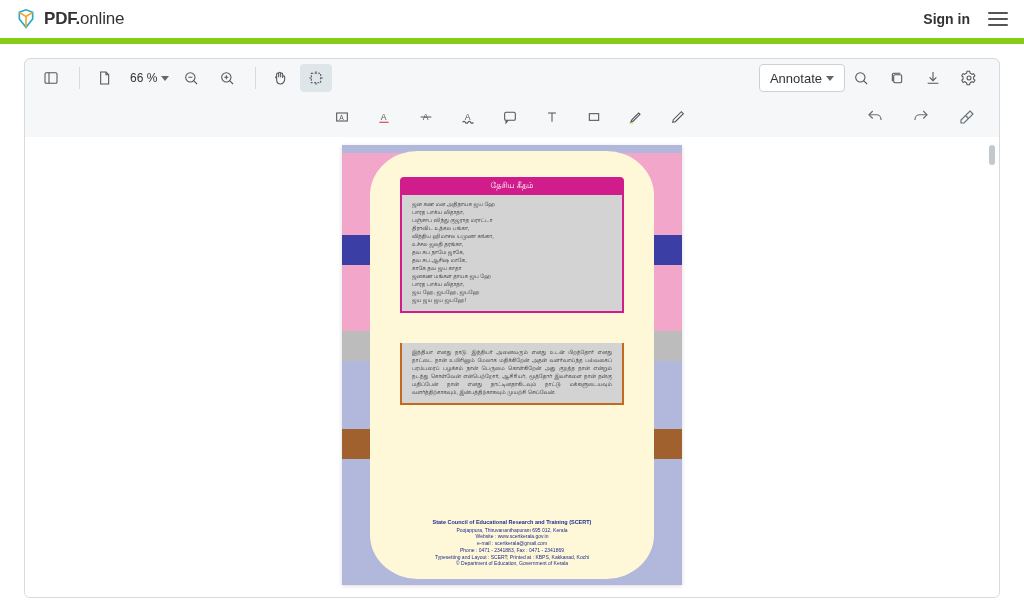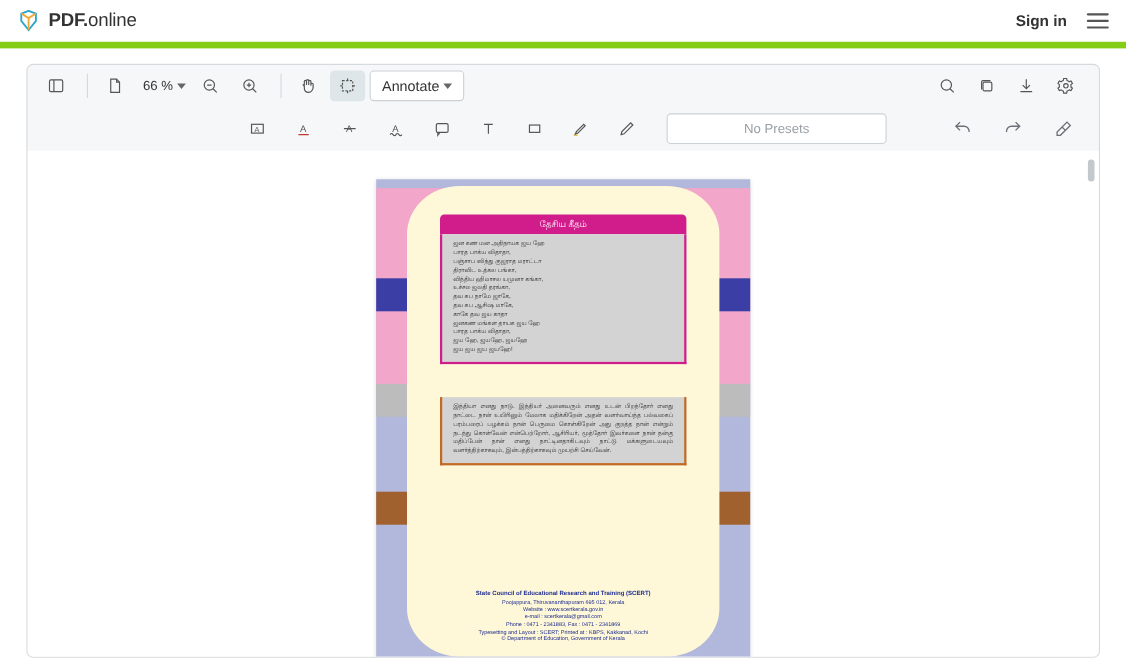--- a/index.html
+++ b/index.html
@@ -32,21 +32,21 @@
   
   .tb2 { height: 40px; position: relative; display: flex; align-items: center; justify-content: center; gap: 6px; }
   .presets { width: 200px; height: 28px; border: 1px solid #ccd1d5; border-radius: 4px; background: #fff; display: flex; align-items: center; justify-content: center; font-size: 12px; color: #9aa0a6; margin-left: 10px; }
   .tb2-right { position: absolute; right: 12px; display: flex; align-items: center; gap: 10px; color: #8a8f94; }
 
   
   .docarea { position: absolute; top: 78px; bottom: 0; left: 0; right: 0; background: #fff; overflow: hidden; display: flex; justify-content: center; padding-top: 8px; }
   .scroll-ind { position: absolute; right: 4px; top: 8px; width: 6px; height: 20px; border-radius: 3px; background: #c3c8cc; }
 
   
-  .page { width: 340px; height: 440px; background: #b1b8db; position: relative; box-shadow: 0 1px 4px rgba(0,0,0,0.15); overflow: hidden; margin-top: 18px; }
+  .page { width: 340px; height: 440px; background: #b1b8db; position: relative; box-shadow: 0 1px 4px rgba(0,0,0,0.15); overflow: hidden; }
 
   .stripe { position: absolute; left: -14px; width: 368px; height: 30px; }
   .stripe.pink   { background: #f1a6ca; top: 8px;  height: 180px; }
   .stripe.blue   { background: #3b3fa5; top: 90px; }
   .stripe.grey   { background: #bcbcbc; top: 186px; }
   .stripe.brown  { background: #a1612e; top: 284px; }
 
   .cream { position: absolute; left: 28px; right: 28px; top: 6px; bottom: 6px; background: #fff8d8; border-radius: 48px / 44px; }
 
   
@@ -139,21 +139,21 @@
       <div class="tb-btn active">
         <svg class="ic" viewBox="0 0 24 24">
             <rect x="5" y="5" width="14" height="14" stroke-dasharray="3 2"></rect>
             <line x1="12" y1="2" x2="12" y2="5"></line>
             <line x1="12" y1="19" x2="12" y2="22"></line>
             <line x1="2" y1="12" x2="5" y2="12"></line>
             <line x1="19" y1="12" x2="22" y2="12"></line>
           </svg>
       </div>
 
-      <div style="flex:1; display:flex; justify-content:flex-start;">
+      <div style="flex:1; display:flex; justify-content:flex-end;">
         <div class="annotate-btn">
           <span>Annotate</span>
           <span class="caret"></span>
         </div>
       </div>
 
       <div class="tb-right">
         <div class="tb-btn">
           <svg class="ic" viewBox="0 0 24 24">
               <circle cx="11" cy="11" r="7"></circle>
@@ -227,23 +227,20 @@
       <div class="tb-btn2">
           <svg class="ic" viewBox="0 0 24 24">
             <path d="M4 20l4-2 10-10-2-2L6 16z"></path>
             <path d="M3 21h5" stroke="#f0c040"></path>
           </svg>
         </div>
       <div class="tb-btn2">
           <svg class="ic" viewBox="0 0 24 24">
             <path d="M4 20l4-1L20 7l-3-3L5 16z"></path>
           </svg>
-        </div>
-      <div class="presets">
-          <span>No Presets</span>
         </div>
 
       <div class="tb2-right">
         <div class="tb-btn2">
             <svg class="ic2" viewBox="0 0 24 24">
               <path d="M9 14l-5-5 5-5"></path>
               <path d="M4 9h10a6 6 0 016 6v1"></path>
             </svg>
           </div>
         <div class="tb-btn2">

